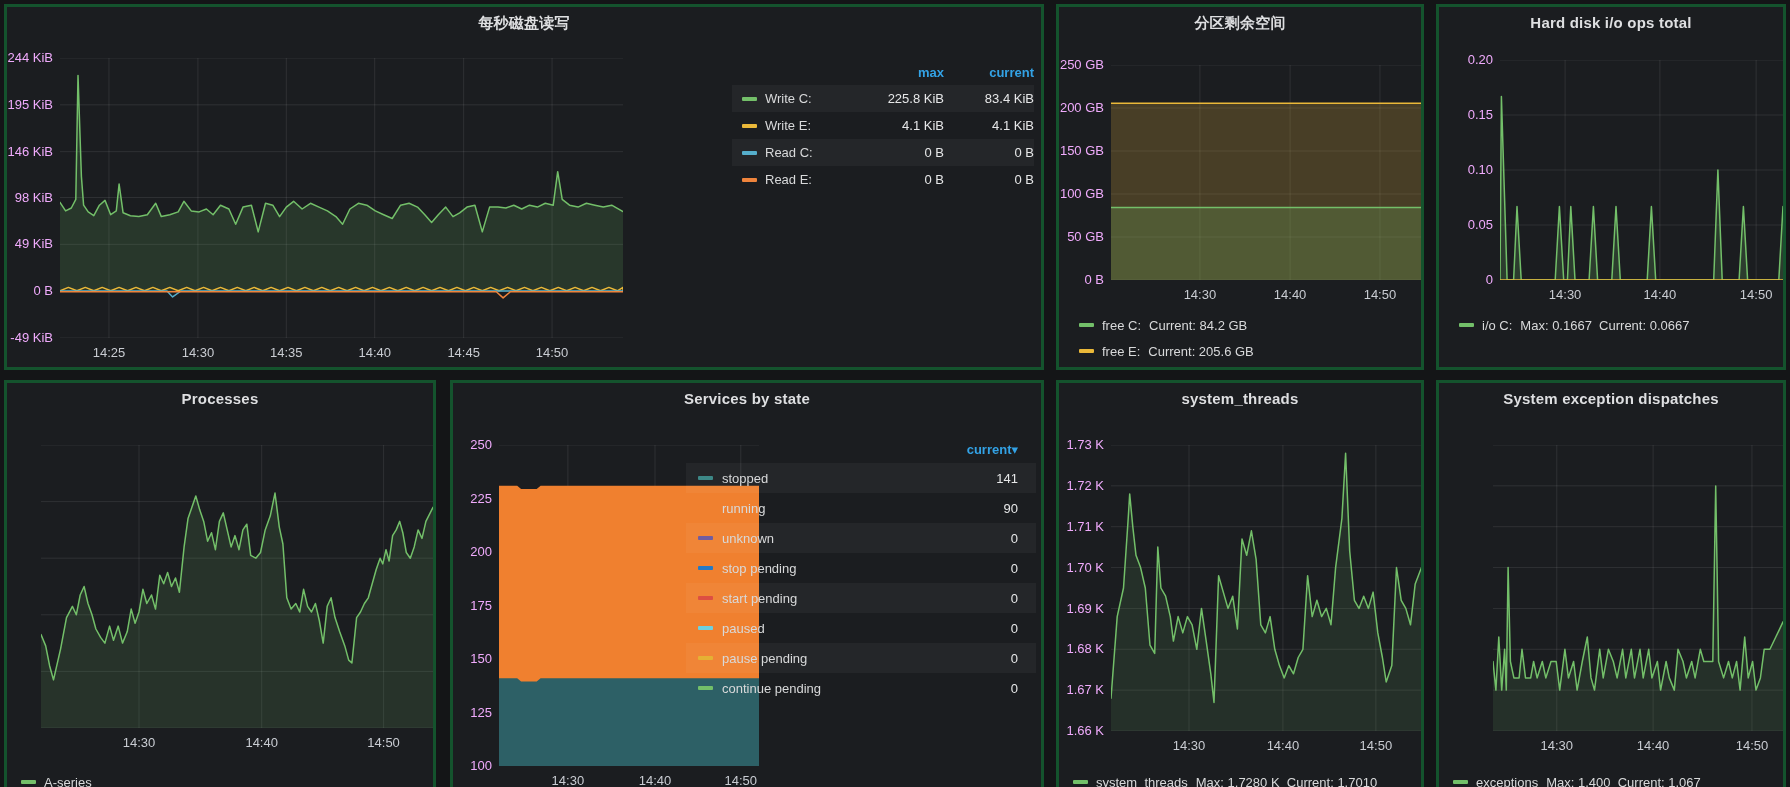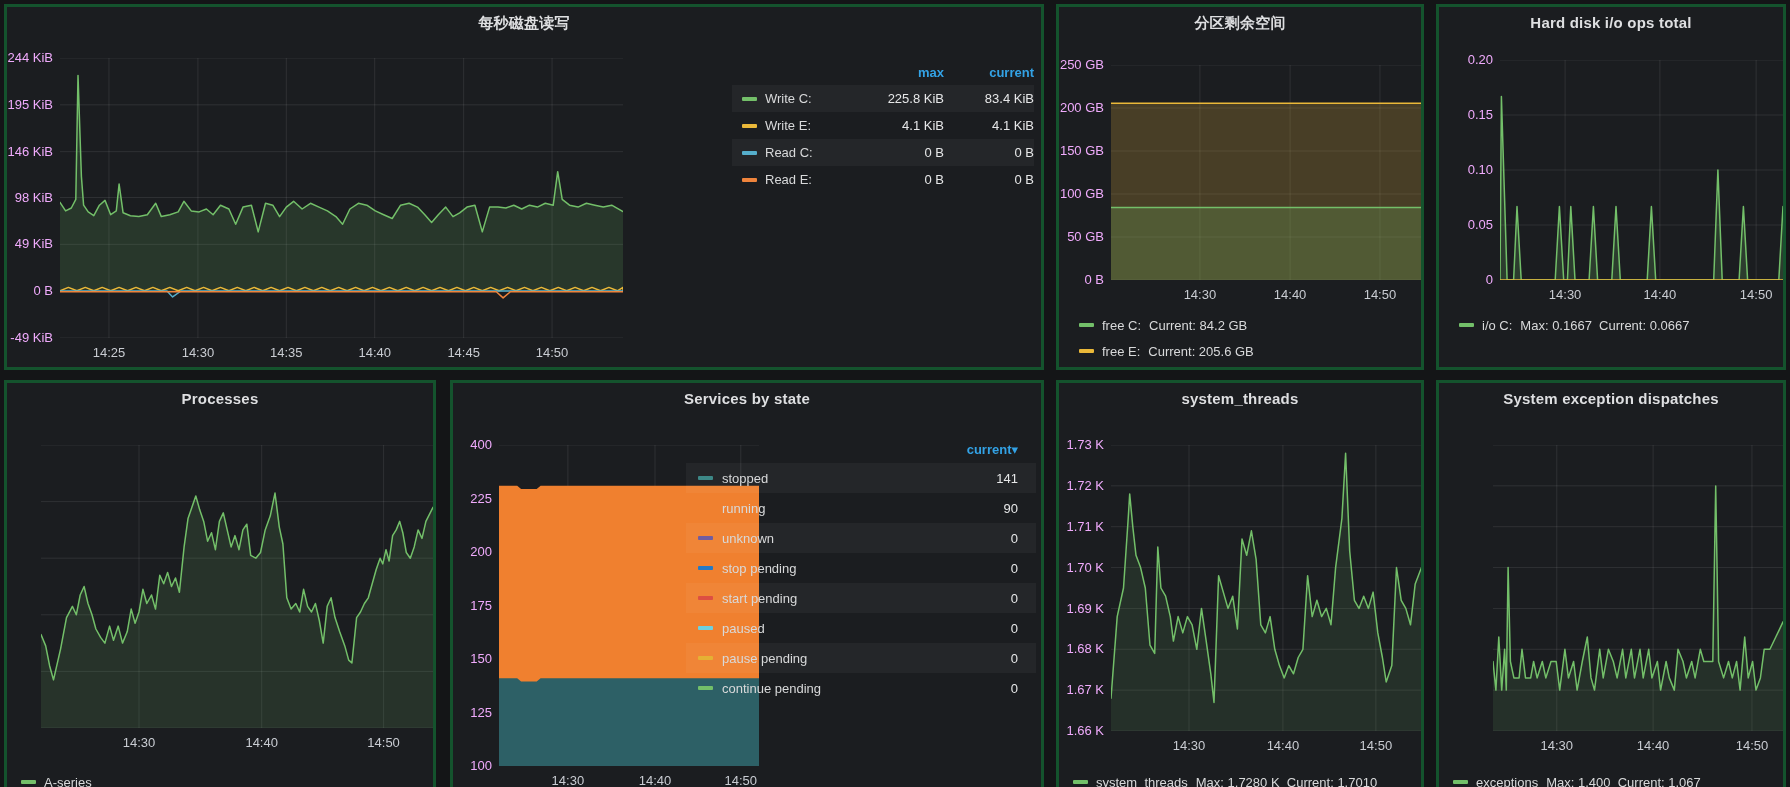--- a/index.html
+++ b/index.html
@@ -263,21 +263,21 @@
         <span class="swatch" style="background: rgb(115, 191, 105);"></span>
         <span>A-series</span>
       </div>
     </div>
 </div>
 
 <div class="panel p4">
   <div class="ptitle">Services by state</div>
   <div class="chart-abs">
     <div class="y-axis">
-        <span class="y-lab" style="top: -8px;">400</span>
+        <span class="y-lab" style="top: -8px;">250</span>
         <span class="y-lab" style="top: 45.5px;">225</span>
         <span class="y-lab" style="top: 99px;">200</span>
         <span class="y-lab" style="top: 152.5px;">175</span>
         <span class="y-lab" style="top: 206px;">150</span>
         <span class="y-lab" style="top: 259.5px;">125</span>
         <span class="y-lab" style="top: 313px;">100</span>
       </div>
     <div class="plot">
         <svg viewBox="0 0 260 321">
           <line x1="0" x2="260" y1="0" y2="0" stroke="rgba(255,255,255,0.09)"></line>

